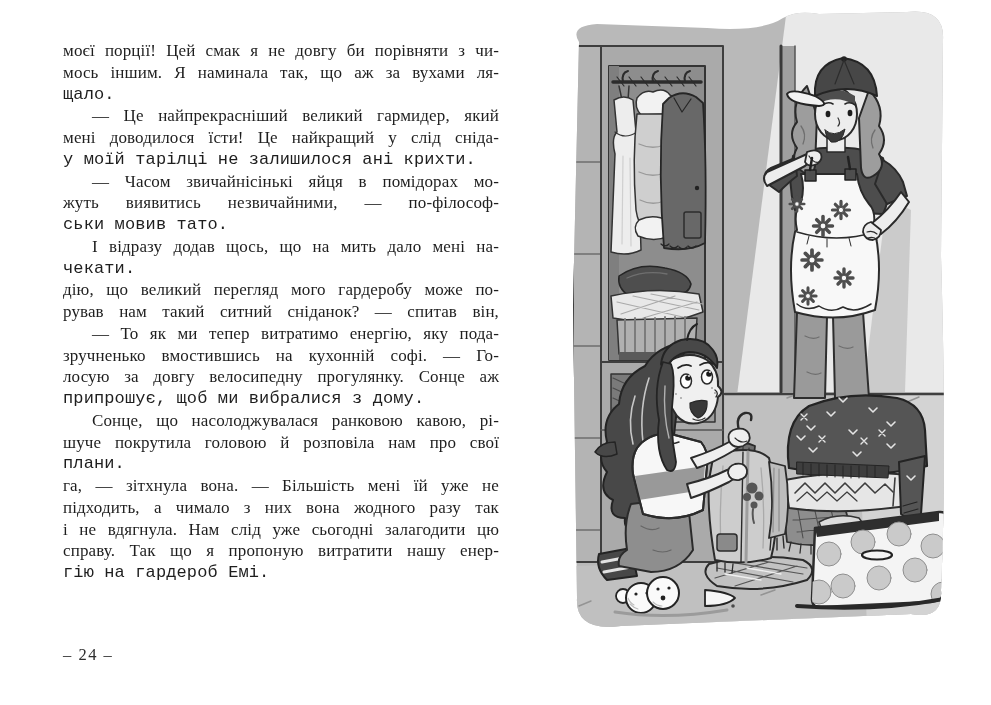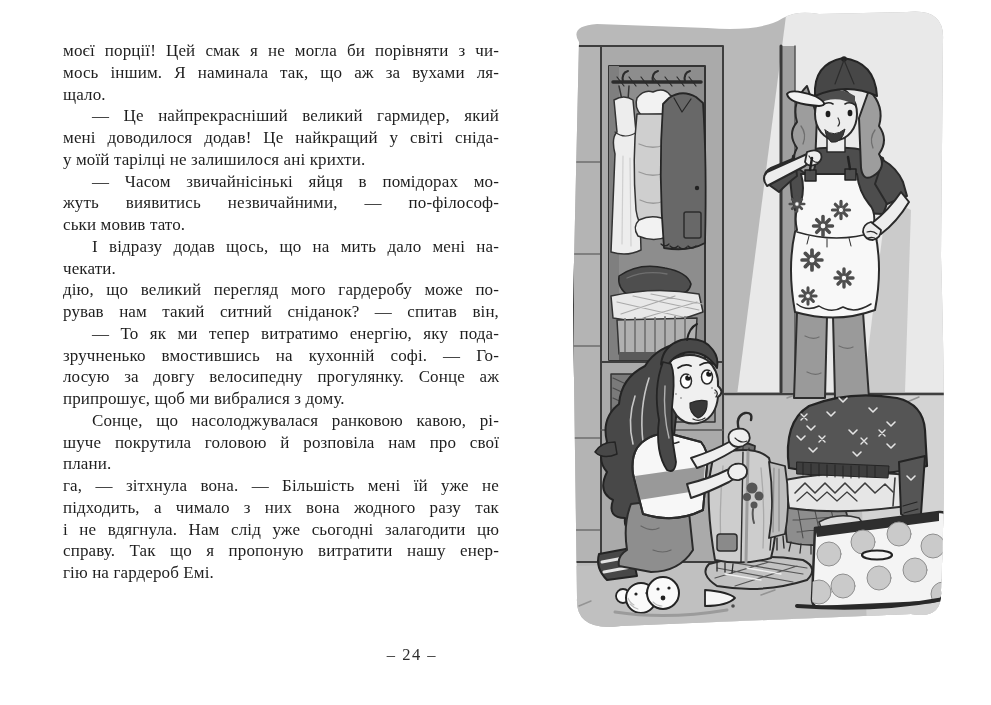--- a/index.html
+++ b/index.html
@@ -6,37 +6,37 @@
   body{
     width:991px;height:705px;position:relative;overflow:hidden;
     background:#ffffff;
     font-family:"Liberation Serif","DejaVu Serif",serif;
   }
   .text-column{
     position:absolute;left:63px;top:40px;width:436px;
     color:#1e1e1e;font-size:17px;line-height:21.75px;letter-spacing:0.12px;
   }
   .line{text-align:justify;text-align-last:justify;}
-  .line.last{text-align-last:left;}
+  .line.last{text-align-last:left;font-family:Liberation Mono, monospace;}
   .line.indent{text-indent:29px;}
   .page-number{
     position:absolute;left:63px;top:645px;width:374px;
-    text-align:right;font-size:16.5px;color:#2c2c2c;letter-spacing:1.5px;
+    text-align:left;font-size:16.5px;color:#2c2c2c;letter-spacing:1.5px;
   }
   .illustration{position:absolute;left:557px;top:6px;width:436px;height:652px;}
 </style>
 </head>
 <body>
 
 <div class="text-column" id="text-col">
-    <div class="line">моєї порції! Цей смак я не могла би порівняти з чи-</div>
+    <div class="line">моєї порції! Цей смак я не довгу би порівняти з чи-</div>
     <div class="line">мось іншим. Я наминала так, що аж за вухами ля-</div>
     <div class="line last">щало.</div>
     <div class="line indent">— Це найпрекрасніший великий гармидер, який</div>
-    <div class="line">мені доводилося додав! Це найкращий у світі сніда-</div>
+    <div class="line">мені доводилося їсти! Це найкращий у слід сніда-</div>
     <div class="line last">у моїй тарілці не залишилося ані крихти.</div>
     <div class="line indent">— Часом звичайнісінькі яйця в помідорах мо-</div>
     <div class="line">жуть виявитись незвичайними, — по-філософ-</div>
     <div class="line last">ськи мовив тато.</div>
     <div class="line indent">І відразу додав щось, що на мить дало мені на-</div>
     <div class="line last">чекати.</div>
     <div class="line">дію, що великий перегляд мого гардеробу може по-</div>
     <div class="line">рував нам такий ситний сніданок? — спитав він,</div>
     <div class="line indent">— То як ми тепер витратимо енергію, яку пода-</div>
     <div class="line">зручненько вмостившись на кухонній софі. — Го-</div>

